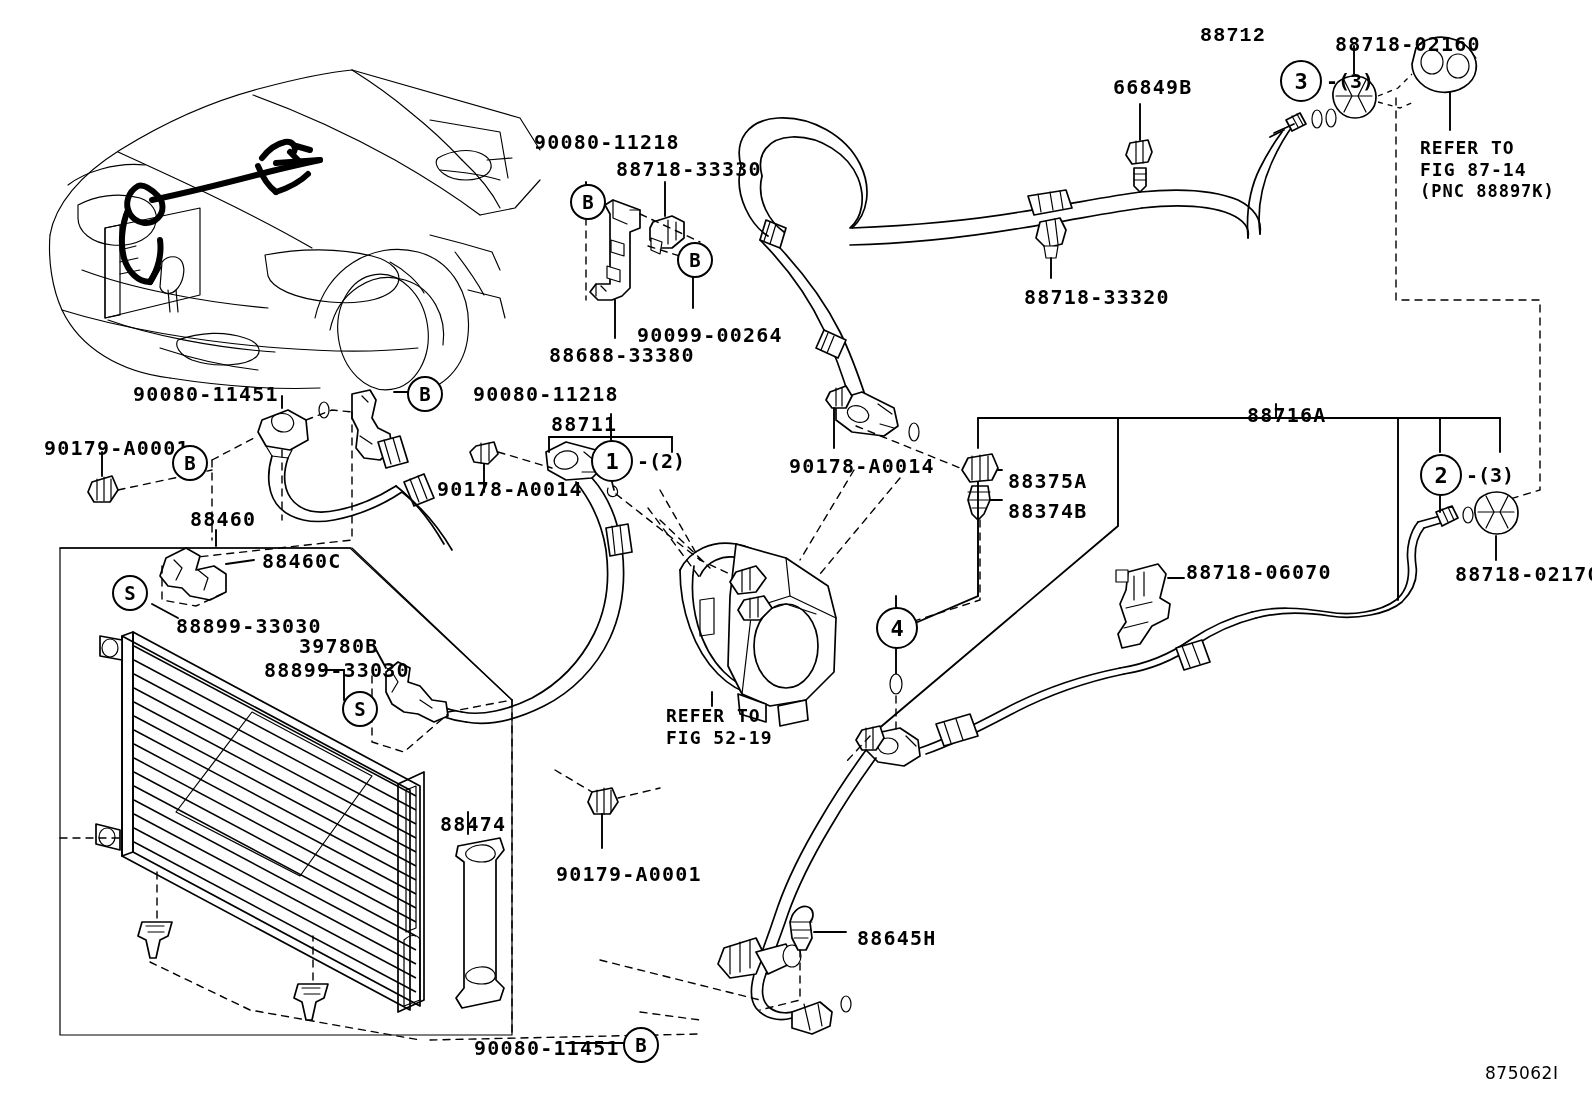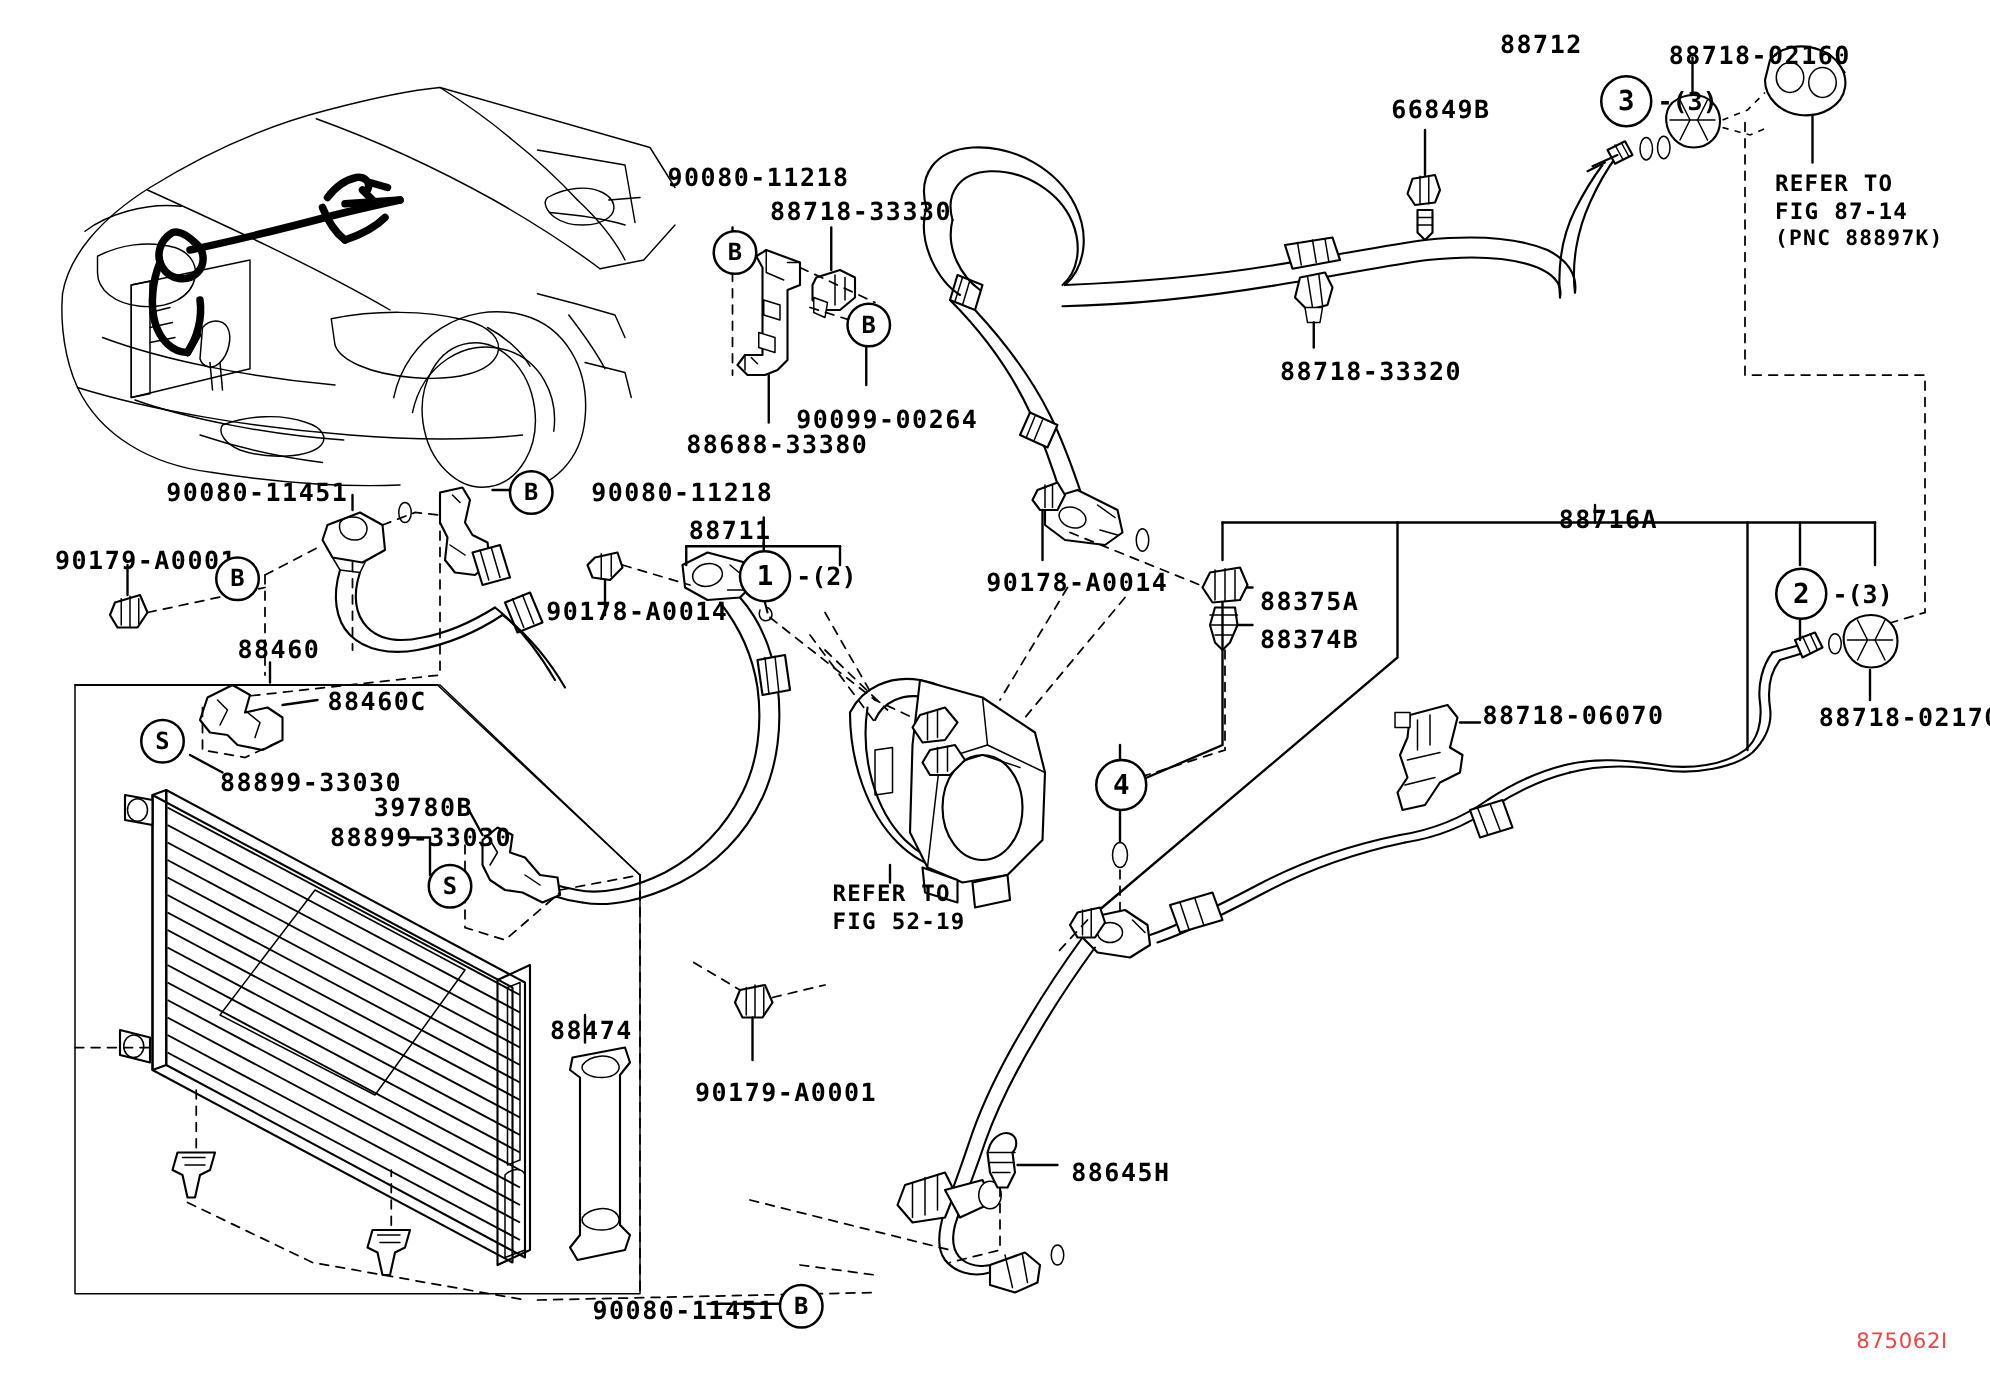--- a/index.html
+++ b/index.html
@@ -27,21 +27,21 @@
     line-height:1.18;
   }
   .lbl.sm{font-size:18px;letter-spacing:1px;}
   .lbl.multi{line-height:1.22;}
   .figcode{
     position:absolute;
     font-family:"DejaVu Sans","Liberation Sans",sans-serif;
     font-size:17px;
     font-weight:normal;
     letter-spacing:0.5px;
-    color:#ef4444;
+    color:#000000;
     text-align:right;
   }
 </style>
 </head>
 <body>
 
 <div id="sheet">
 
   <svg id="art" viewBox="0 0 1592 1099" xmlns="http://www.w3.org/2000/svg">
     <defs>
@@ -540,21 +540,21 @@
       <div class="lbl" id="l-90080-11451-top" style="left: 133px; top: 383px;">90080-11451</div>
       <div class="lbl" id="l-90179-a0001-left" style="left: 44px; top: 437px;">90179-A0001</div>
       <div class="lbl" id="l-90080-11218-left" style="left: 473px; top: 383px;">90080-11218</div>
       <div class="lbl" id="l-88711" style="left: 551px; top: 413px;">88711</div>
       <div class="lbl" id="l-90178-a0014-left" style="left: 437px; top: 478px;">90178-A0014</div>
       <div class="lbl" id="l-90080-11218-up" style="left: 534px; top: 131px;">90080-11218</div>
       <div class="lbl" id="l-88718-33330" style="left: 616px; top: 158px;">88718-33330</div>
       <div class="lbl" id="l-90099-00264" style="left: 637px; top: 324px;">90099-00264</div>
       <div class="lbl" id="l-88688-33380" style="left: 549px; top: 344px;">88688-33380</div>
       <div class="lbl" id="l-88375b" style="left: 1113px; top: 76px;">66849B</div>
-      <div class="lbl" id="l-88712" style="left: 1200px; top: 24px;">88712</div>
+      <div class="lbl" id="l-88712" style="left: 1200px; top: 24px; font-family: Liberation Mono, monospace;">88712</div>
       <div class="lbl" id="l-88718-02160" style="left: 1307px; top: 33px; margin-left: 28px;">88718-02160</div>
       <div class="lbl" id="l-88718-33320" style="left: 1024px; top: 286px;">88718-33320</div>
       <div class="lbl" id="l-90178-a0014-mid" style="left: 789px; top: 455px;">90178-A0014</div>
       <div class="lbl" id="l-88716a" style="left: 1247px; top: 404px;">88716A</div>
       <div class="lbl" id="l-88375a" style="left: 1008px; top: 470px;">88375A</div>
       <div class="lbl" id="l-88374b" style="left: 1008px; top: 500px;">88374B</div>
       <div class="lbl" id="l-88718-06070" style="left: 1186px; top: 561px;">88718-06070</div>
       <div class="lbl" id="l-88718-02170" style="left: 1437px; top: 563px; margin-left: 18px;">88718-02170</div>
       <div class="lbl" id="l-88460" style="left: 190px; top: 508px;">88460</div>
       <div class="lbl" id="l-88460c" style="left: 262px; top: 550px;">88460C</div>

